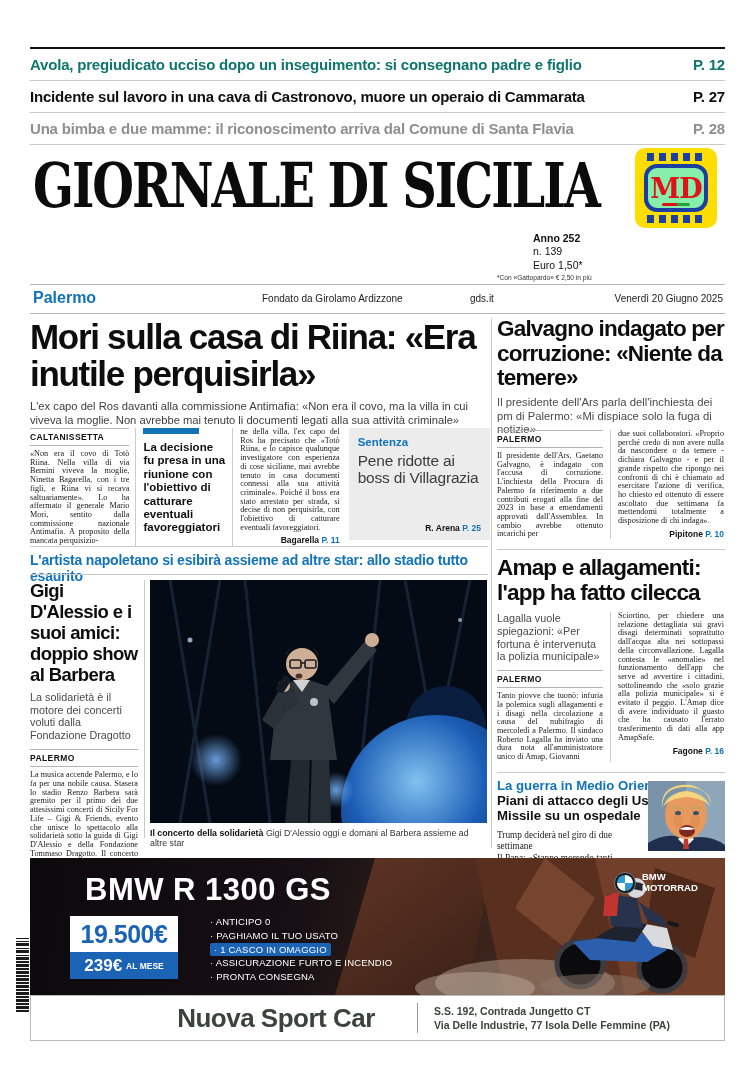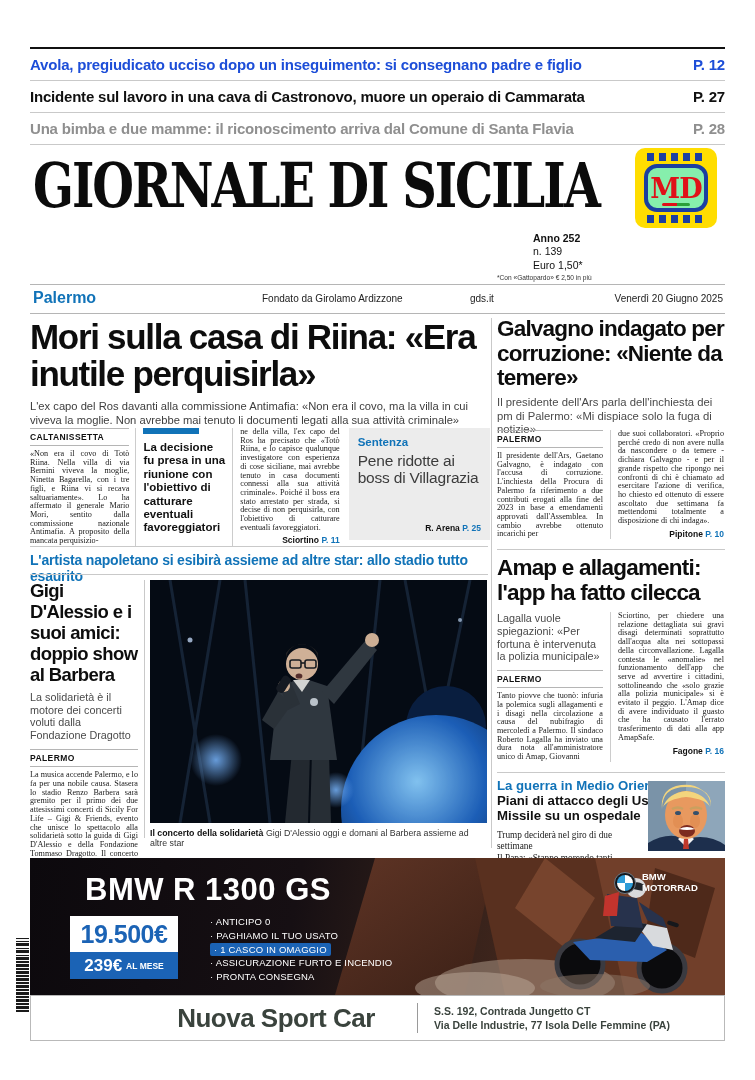--- a/index.html
+++ b/index.html
@@ -1,20 +1,20 @@
 <!DOCTYPE html>
 <html><head>
 <meta charset="utf-8">
 <style>
   html,body{margin:0;padding:0;background:#e8e8e8;}
   .page{position:relative;width:755px;height:1080px;background:#ffffff;font-family:"Liberation Sans",sans-serif;overflow:hidden;margin:0 auto;}
   
   .strip{position:absolute;left:30px;top:47px;width:695px;border-top:2px solid #111;}
   .strip-row{height:31px;display:flex;justify-content:space-between;align-items:center;border-bottom:1px solid #c9c9c9;font-weight:bold;font-size:15px;letter-spacing:-0.2px;}
-  .c-blue{color:#1d4ed8;} .c-black{color:#101010;} .c-gray{color:#8f8f8f;}
+  .c-blue{color:#0f766e;} .c-black{color:#101010;} .c-gray{color:#8f8f8f;}
   
   .mast-title{position:absolute;left:33px;top:150px;font-family:"DejaVu Serif",serif;font-weight:bold;font-size:47px;letter-spacing:-2px;color:#0b0b0b;white-space:nowrap;transform:scale(1.02,1.30);transform-origin:left top;}
   .md-logo{position:absolute;left:635px;top:148px;width:82px;height:80px;background:#ffdd00;border-radius:10px;}
   .md-dash{position:absolute;left:12px;right:12px;height:8px;background:repeating-linear-gradient(90deg,#1b3fa0 0 7px,#ffdd00 7px 12px);}
   .md-dash.top{top:5px;} .md-dash.bot{bottom:5px;}
   .md-inner{position:absolute;left:9px;right:9px;top:16px;bottom:16px;background:#86efac;border:4px solid #1b3fa0;border-radius:13px;display:flex;align-items:center;justify-content:center;}
   .md-text{color:#e01118;font-weight:bold;font-size:27px;font-family:"DejaVu Serif",serif;letter-spacing:-1px;}
   .md-under{position:absolute;bottom:22px;left:50%;transform:translateX(-50%);width:28px;height:3px;background:linear-gradient(90deg,#e01118 0 55%,#2aa03a 55% 100%);border-radius:2px;}
   .mast-info{position:absolute;left:533px;top:232px;width:200px;font-size:10.5px;line-height:1.28;color:#111;}
   .mast-info .note{font-size:6.6px;color:#333;margin-left:-36px;margin-top:2px;}
@@ -141,21 +141,21 @@
       <div class="mini-label">CALTANISSETTA</div>
       <div class="serif">«Non era il covo di Totò Riina. Nella villa di via Bernini viveva la moglie, Ninetta Bagarella, con i tre figli, e Riina vi si recava saltuariamente». Lo ha affermato il generale Mario Mori, sentito dalla commissione nazionale Antimafia. A proposito della mancata perquisizio-</div>
     </div>
     <div class="sc-b">
       <div class="bluebar"></div>
       <div class="box-quote">La decisione fu presa in una riunione con l'obiettivo di catturare eventuali favoreggiatori</div>
     </div>
     <div class="sc-c">
       <div class="serif">ne della villa, l'ex capo del Ros ha precisato che «Totò Riina, e lo capisce qualunque investigatore con esperienza di cose siciliane, mai avrebbe tenuto in casa documenti connessi alla sua attività criminale». Poiché il boss era stato arrestato per strada, si decise di non perquisirla, con l'obiettivo di catturare eventuali favoreggiatori.</div>
       <div class="byline">
-        <span>Sciortino</span>
+        <span>Bagarella</span>
         <span class="pg">P. 11</span>
       </div>
     </div>
     <div class="sc-d">
       <div class="sentenza">
         <div class="sent-kicker">Sentenza</div>
         <div class="sent-title">Pene ridotte ai boss di Villagrazia</div>
         <div class="sent-byline">
           <span>R. Arena</span>
           <span class="pg">P. 25</span>

